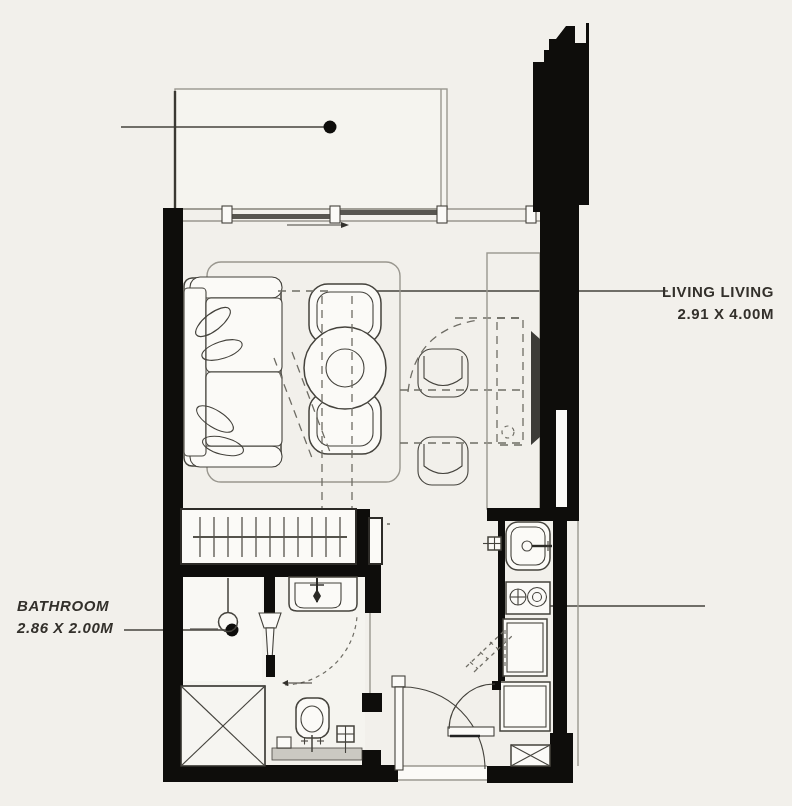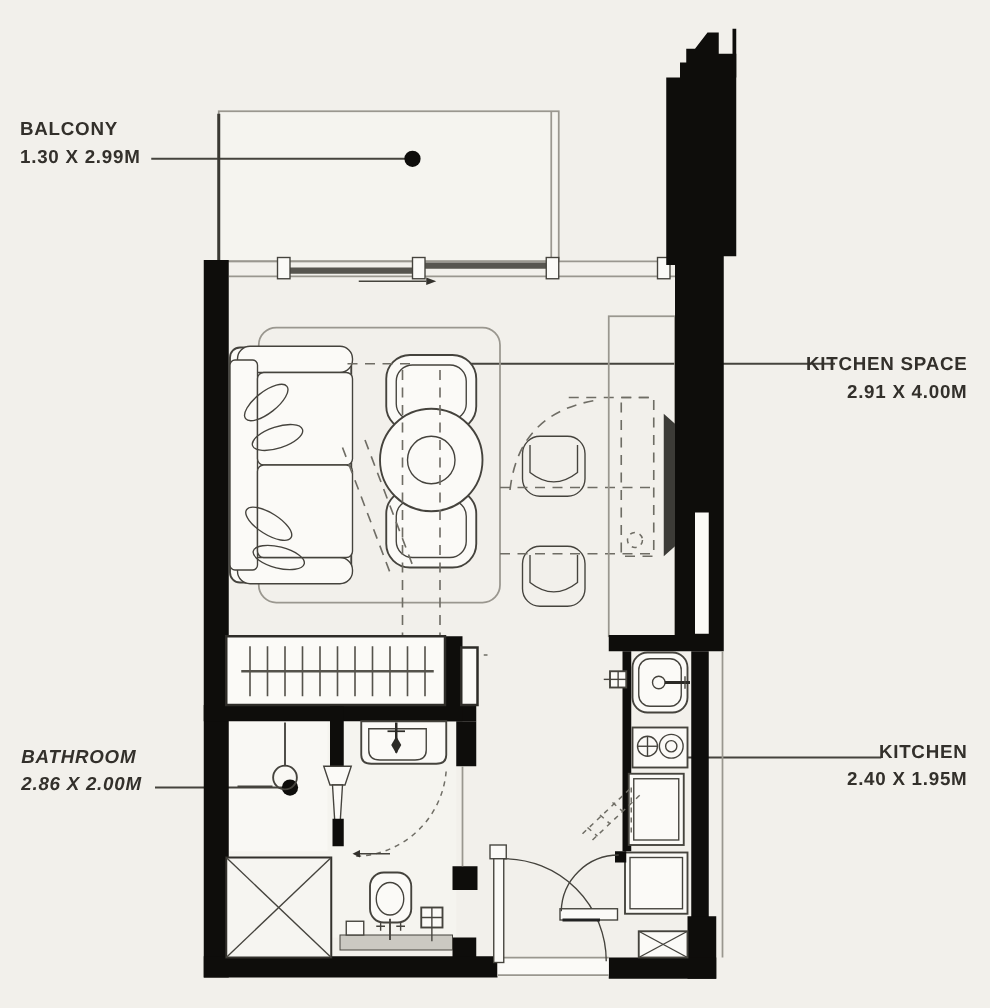--- a/index.html
+++ b/index.html
@@ -277,33 +277,25 @@
     <g>
       <line x1="466" y1="667" x2="504" y2="631" class="dash-sm"></line>
       <line x1="474" y1="672" x2="512" y2="636" class="dash-sm"></line>
       <line x1="470" y1="662" x2="478" y2="669" class="dash-sm"></line>
       <line x1="480" y1="652" x2="488" y2="659" class="dash-sm"></line>
       <line x1="490" y1="642" x2="498" y2="649" class="dash-sm"></line>
       <line x1="505" y1="630" x2="505" y2="670" class="dash-sm"></line>
     </g>
   </svg>
 
-  <div class="room-label" style="left:16px;top:93px;">
-    <div>BALCONY</div>
-    <div class="dims">1.30 X 2.99M</div>
-  </div>
 
   <div class="room-label align-right" style="right:18px;top:281px;">
-    <div>KITCHEN SPACE</div>
+    <div>LIVING LIVING</div>
     <div class="dims">2.91 X 4.00M</div>
   </div>
 
   <div class="room-label" style="left:17px;top:595px;font-style:italic;">
     <div>BATHROOM</div>
     <div class="dims">2.86 X 2.00M</div>
   </div>
 
-  <div class="room-label align-right" style="right:18px;top:591px;">
-    <div>KITCHEN</div>
-    <div class="dims">2.40 X 1.95M</div>
-  </div>
 
 </div>
 
 </body></html>

